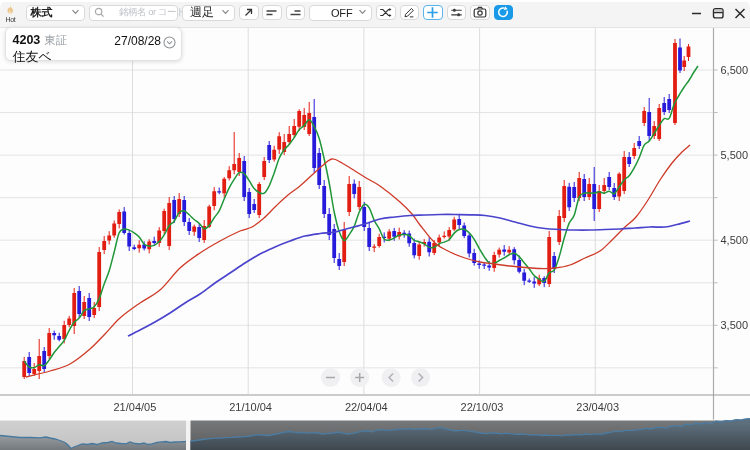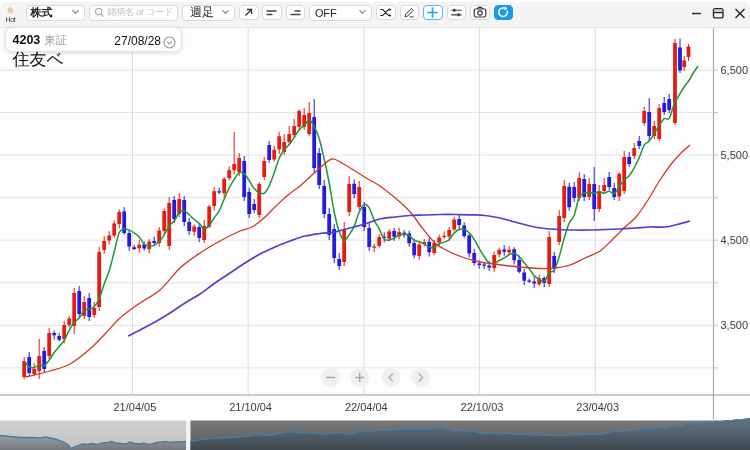--- a/index.html
+++ b/index.html
@@ -5,26 +5,26 @@
 html,body { width:750px; height:450px; background:#fff; font-family:"Liberation Sans",sans-serif; overflow:hidden; }
 #win { position:absolute; left:0; top:0; width:750px; height:450px; background:#fff; border-radius:8px 8px 0 0; overflow:hidden; }
 #tbar { position:absolute; left:0; top:0; width:750px; height:27.5px; background:#f4f4f5; border-bottom:1px solid #e3e3e4; border-radius:8px 8px 0 0; }
 #tbar2 { position:absolute; left:0; top:0; width:750px; height:27.5px; z-index:10; }
 .tbtn { position:absolute; background:#fff; border:1px solid #d9d9d9; border-radius:4px; display:flex; align-items:center; justify-content:center; }
 .tsel { position:absolute; top:4.5px; height:16px; background:#fff; border:1px solid #d9d9d9; border-radius:4px; display:flex; align-items:center; font-size:11.5px; color:#222; }
 .tsel .cv { position:absolute; right:4px; top:50%; margin-top:-3.5px; line-height:0; }
 #hot { position:absolute; left:3px; top:4.5px; width:15px; text-align:center; line-height:0; }
 #hot div { font-size:7px; color:#3a3a3a; margin-top:0.5px; line-height:7px; letter-spacing:-0.3px; }
 #wctl { position:absolute; right:0; top:0; height:27px; }
-#infobox { position:absolute; left:5px; top:27px; width:177px; height:25px; background:#fff; border:1px solid #e2e2e2; border-radius:6px; box-shadow:0 1px 4px rgba(0,0,0,.13); z-index:5; }
+#infobox { position:absolute; left:5px; top:27px; width:177px; height:34px; background:#fff; border:1px solid #e2e2e2; border-radius:6px; box-shadow:0 1px 4px rgba(0,0,0,.13); z-index:5; }
 #infobox .l1 { position:absolute; left:6.5px; top:4.5px; font-size:12.5px; }
 #infobox .l1 b { font-weight:bold; color:#111; }
 #infobox .l1 span { color:#9aa0a6; font-size:11.5px; margin-left:4px; }
 #infobox .dt { position:absolute; right:20px; top:5.5px; font-size:12px; color:#111; }
-#infobox .l2 { position:absolute; left:6.5px; top:20px; font-size:17px; color:#111; }
+#infobox .l2 { position:absolute; left:6.5px; top:20px; font-size:13px; color:#111; }
 </style></head>
 <body>
 <div id="win">
 <svg width="750" height="450" viewBox="0 0 750 450" style="position:absolute;left:0;top:0">
 <rect x="0" y="28" width="750" height="392" fill="#fdfdfd"></rect>
 <path d="M0 70H713.5M0 112.55H713.5M0 155.1H713.5M0 197.65H713.5M0 240.2H713.5M0 282.75H713.5M0 325.3H713.5M0 367.85H713.5" stroke="#e4e4e4" stroke-width="1" fill="none"></path>
 <path d="M132.5 28V394M248.2 28V394M363.9 28V394M479.6 28V394M595.3 28V394" stroke="#dddddd" stroke-width="1" fill="none"></path>
 <path d="M713.5 28V419.5" stroke="#ababab" stroke-width="1.2" fill="none"></path>
 <path d="M713.5 70h4.2M713.5 112.55h4.2M713.5 155.1h4.2M713.5 197.65h4.2M713.5 240.2h4.2M713.5 282.75h4.2M713.5 325.3h4.2M713.5 367.85h4.2" stroke="#bdbdbd" stroke-width="1" fill="none"></path>
 <path d="M0 395H750" stroke="#9a9a9a" stroke-width="1.2" fill="none"></path>
@@ -99,21 +99,21 @@
         <span style="margin-left:4px;font-weight:bold;font-size:11px;">株式</span>
         <span class="cv"><svg width="9" height="6" viewBox="0 0 9 6">
             <path d="M1.5 1.2L4.5 4.4 7.5 1.2" stroke="#888" stroke-width="1.2" fill="none"></path>
           </svg></span>
       </div>
  <div class="tsel" style="left:89px;width:89px;">
         <span style="margin-left:4px;margin-top:2px;"><svg width="11" height="11" viewBox="0 0 11 11">
             <circle cx="4.6" cy="4.6" r="3.2" stroke="#a9a9a9" stroke-width="1.2" fill="none"></circle>
             <path d="M7 7l2.6 2.6" stroke="#a9a9a9" stroke-width="1.2"></path>
           </svg></span>
-        <span style="margin-left:2px;color:#bfc3c7;font-size:9.5px;letter-spacing:-0.5px;white-space:nowrap;">銘柄名 or コード</span>
+        <span style="margin-left:14px;color:#bfc3c7;font-size:9.5px;letter-spacing:-0.5px;white-space:nowrap;">銘柄名 or コード</span>
       </div>
  <div class="tsel" style="left:182px;width:53px;">
         <span style="margin-left:7px;font-size:12px;">週足</span>
         <span class="cv"><svg width="9" height="6" viewBox="0 0 9 6">
             <path d="M1.5 1.2L4.5 4.4 7.5 1.2" stroke="#888" stroke-width="1.2" fill="none"></path>
           </svg></span>
       </div>
  <div class="tbtn " style="left:239px;top:5px;width:19.5px;height:14.8px">
         <svg width="13" height="13" viewBox="0 0 13 13">
           <path d="M3.5 9.5L9 4M5 3.5h4.5V8" stroke="#333" stroke-width="1.3" fill="none"></path>
@@ -123,21 +123,21 @@
         <svg width="13" height="13" viewBox="0 0 13 13">
           <path d="M1.5 5h10M1.5 8.5h6" stroke="#444" stroke-width="1.4"></path>
         </svg>
       </div>
  <div class="tbtn " style="left:285.5px;top:5px;width:19.5px;height:14.8px">
         <svg width="13" height="13" viewBox="0 0 13 13">
           <path d="M5.5 5h6M1.5 8.5h10" stroke="#444" stroke-width="1.4"></path>
         </svg>
       </div>
  <div class="tsel" style="left:309px;width:63px;font-size:11px;">
-        <span style="margin-left:5px;letter-spacing:-0.2px;">OFF</span>
+        <span style="margin-left:21px;letter-spacing:-0.2px;">OFF</span>
         <span class="cv"><svg width="9" height="6" viewBox="0 0 9 6">
             <path d="M1.5 1.2L4.5 4.4 7.5 1.2" stroke="#888" stroke-width="1.2" fill="none"></path>
           </svg></span>
       </div>
  <div class="tbtn " style="left:376px;top:5px;width:19.5px;height:14.8px">
         <svg width="13" height="13" viewBox="0 0 13 13">
           <path d="M1.2 3.5h2.6l5.7 6h1.7M1.2 9.5h2.6l5.7-6h1.7" stroke="#2f2f2f" stroke-width="1.15" fill="none"></path>
           <path d="M10.3 2l2.2 1.5-2.2 1.5zM10.3 8l2.2 1.5-2.2 1.5z" fill="#2f2f2f"></path>
         </svg>
       </div>

